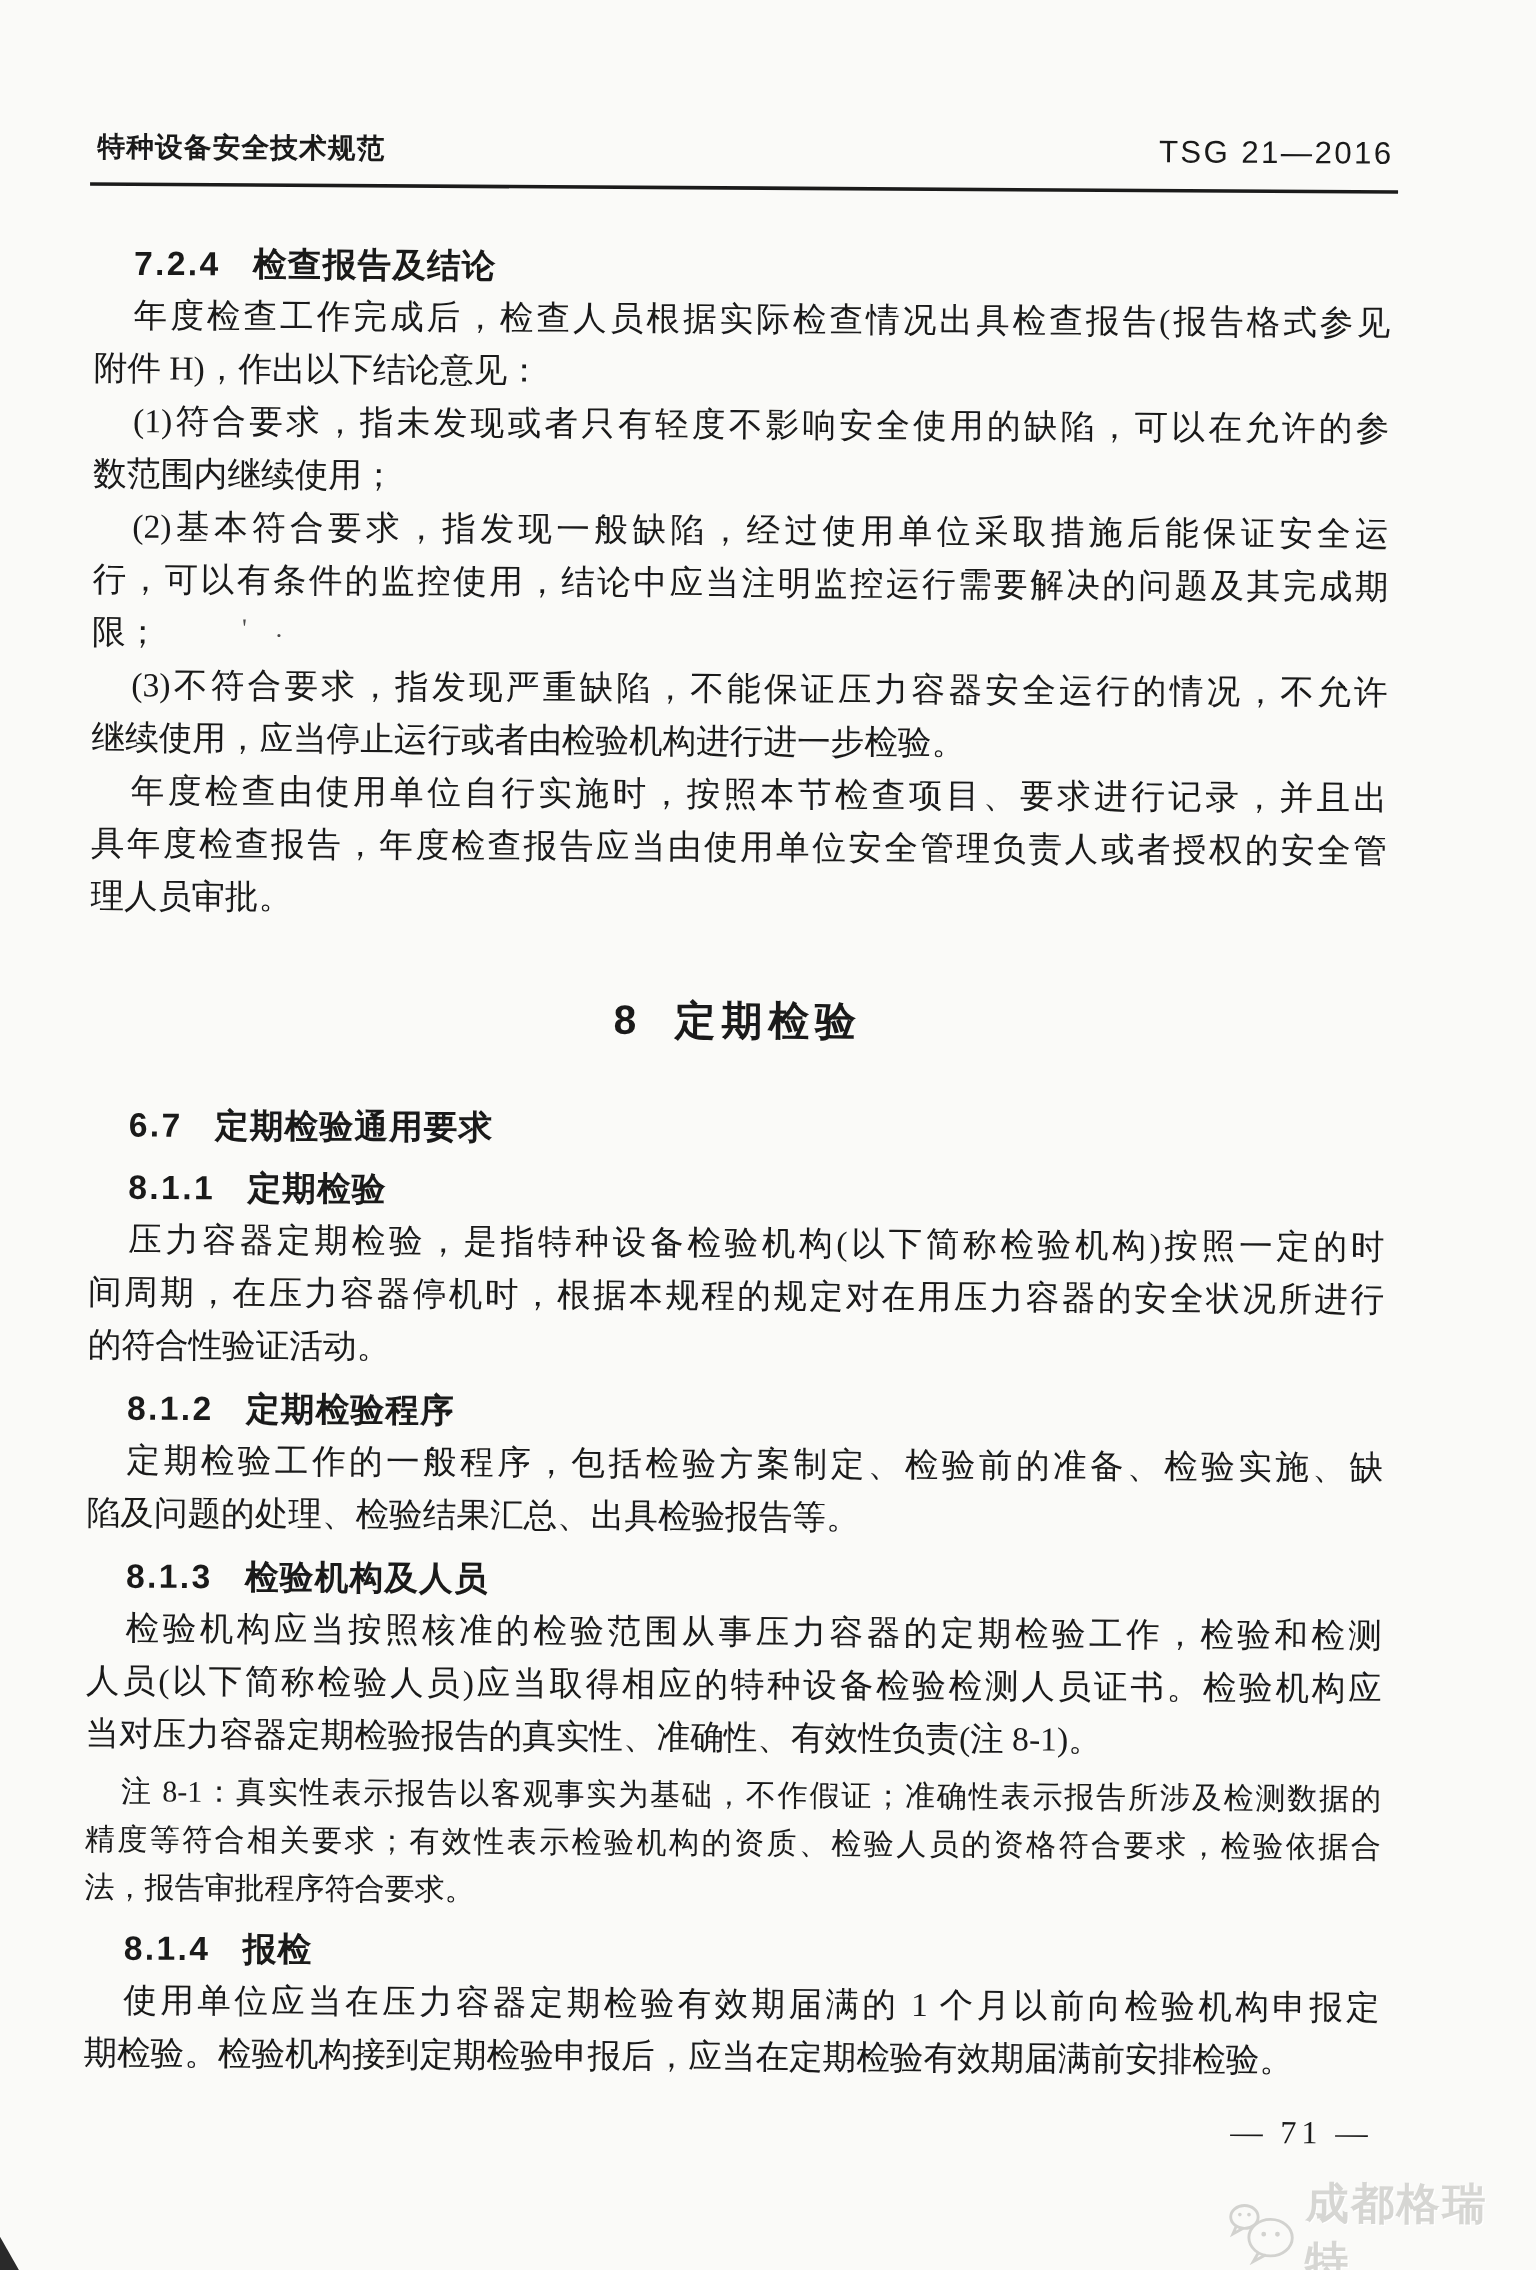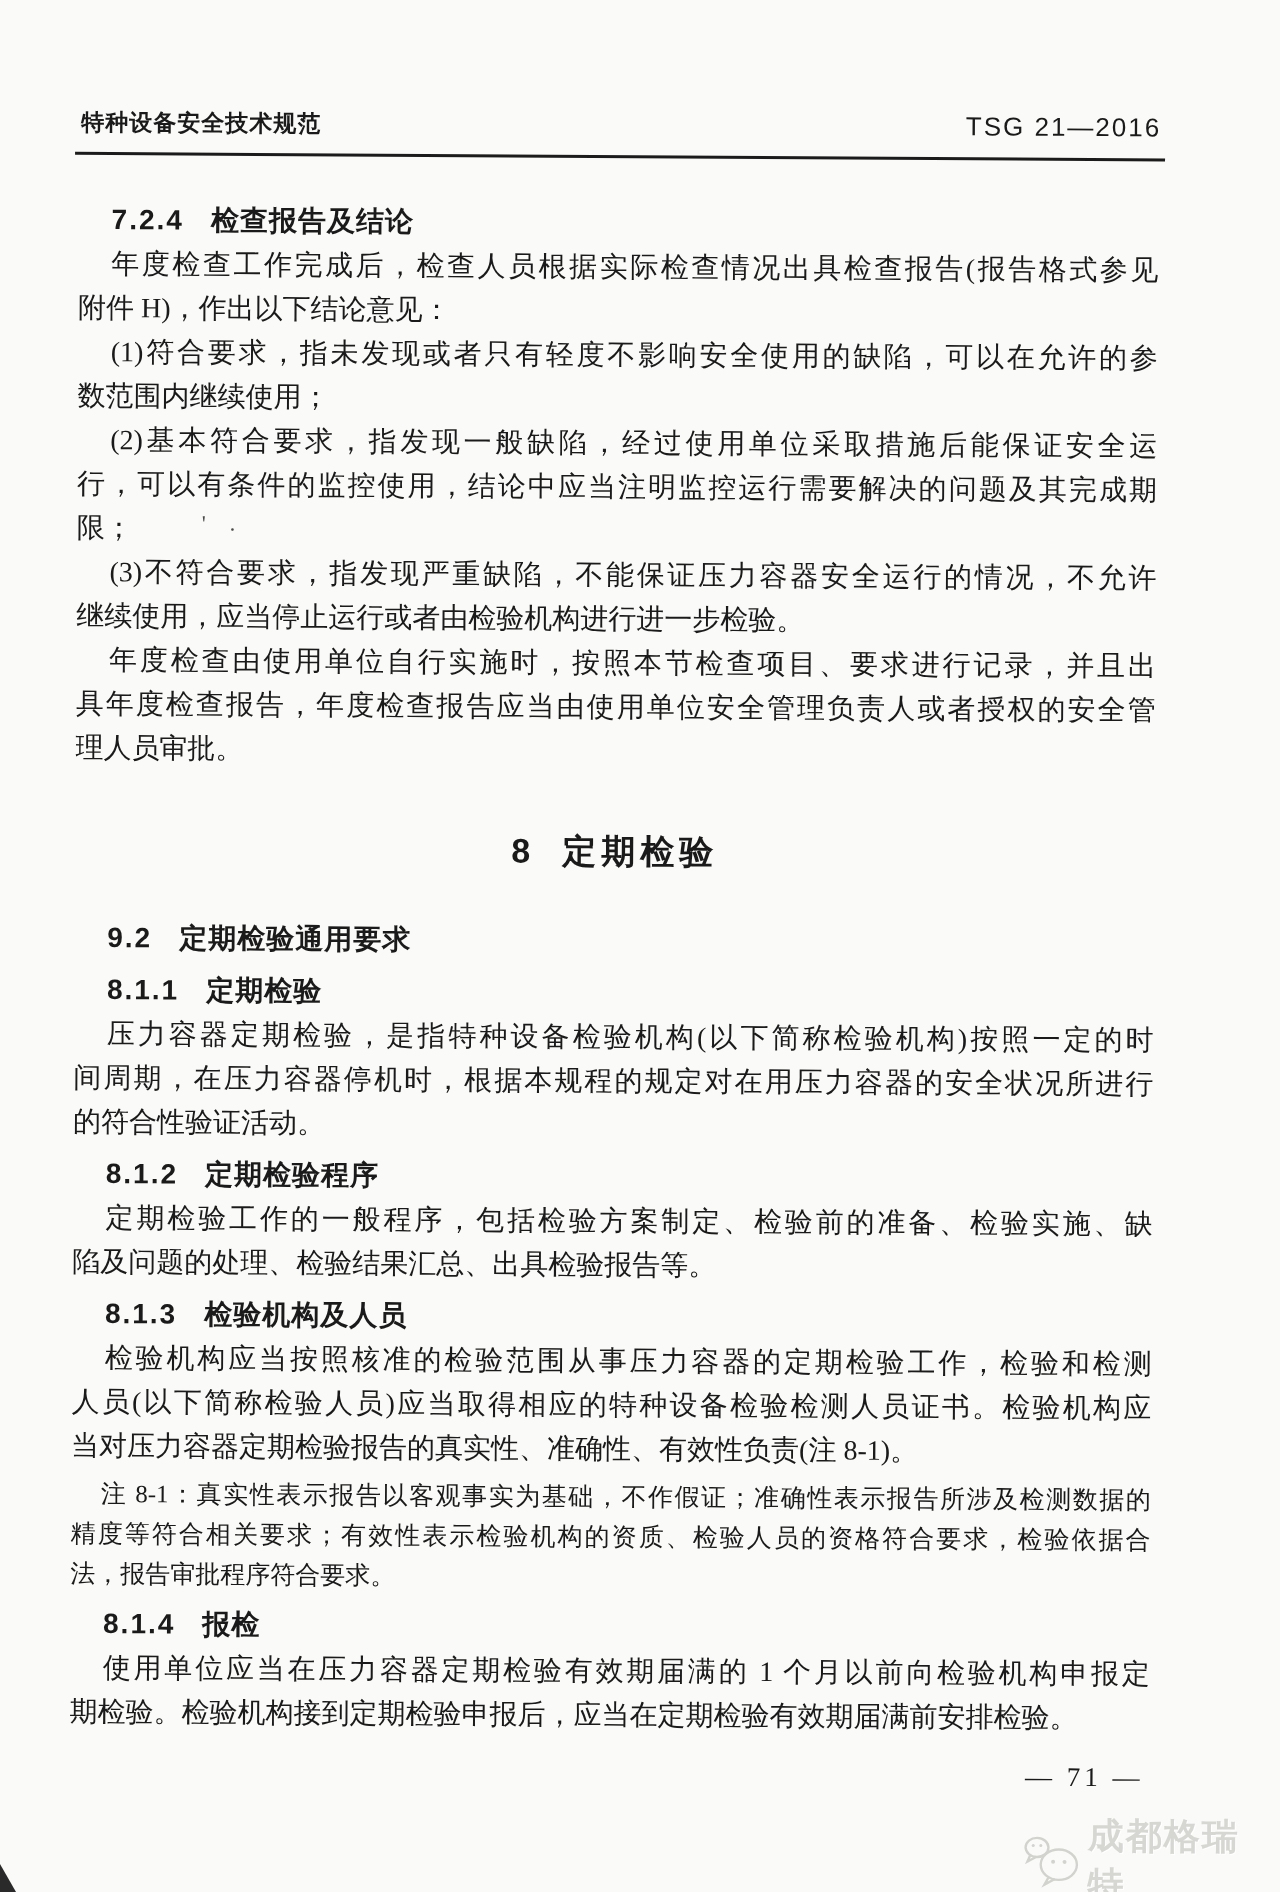--- a/index.html
+++ b/index.html
@@ -86,21 +86,21 @@
         <div class="block para">
           <div class="line fill indent">(3)不符合要求，指发现严重缺陷，不能保证压力容器安全运行的情况，不允许</div>
           <div class="line">继续使用，应当停止运行或者由检验机构进行进一步检验。</div>
         </div>
         <div class="block para">
           <div class="line fill indent">年度检查由使用单位自行实施时，按照本节检查项目、要求进行记录，并且出</div>
           <div class="line fill">具年度检查报告，年度检查报告应当由使用单位安全管理负责人或者授权的安全管</div>
           <div class="line">理人员审批。</div>
         </div>
         <div class="block chapter"><span class="num">8</span><span class="ttl">定期检验</span></div>
-        <div class="block heading"><span class="num">9.2</span><span class="ttl">定期检验通用要求</span></div>
+        <div class="block heading"><span class="num">6.7</span><span class="ttl">定期检验通用要求</span></div>
         <div class="block heading"><span class="num">8.1.1</span><span class="ttl">定期检验</span></div>
         <div class="block para">
           <div class="line fill indent">压力容器定期检验，是指特种设备检验机构(以下简称检验机构)按照一定的时</div>
           <div class="line fill">间周期，在压力容器停机时，根据本规程的规定对在用压力容器的安全状况所进行</div>
           <div class="line">的符合性验证活动。</div>
         </div>
         <div class="block heading"><span class="num">8.1.2</span><span class="ttl">定期检验程序</span></div>
         <div class="block para">
           <div class="line fill indent">定期检验工作的一般程序，包括检验方案制定、检验前的准备、检验实施、缺</div>
           <div class="line">陷及问题的处理、检验结果汇总、出具检验报告等。</div>

